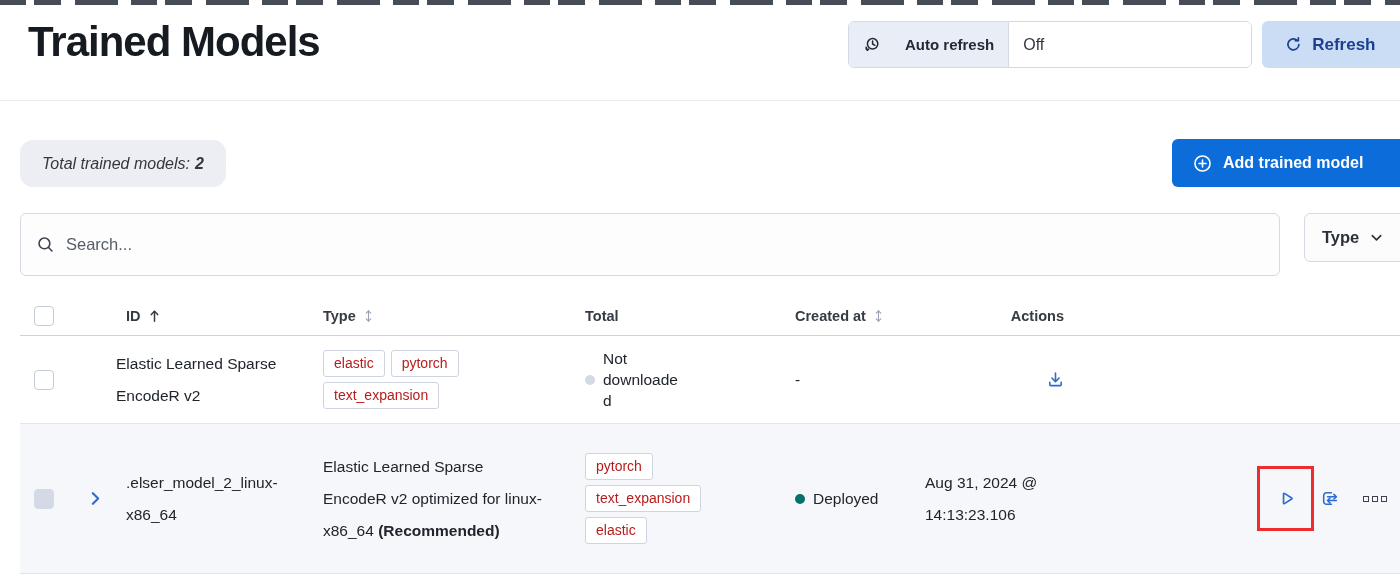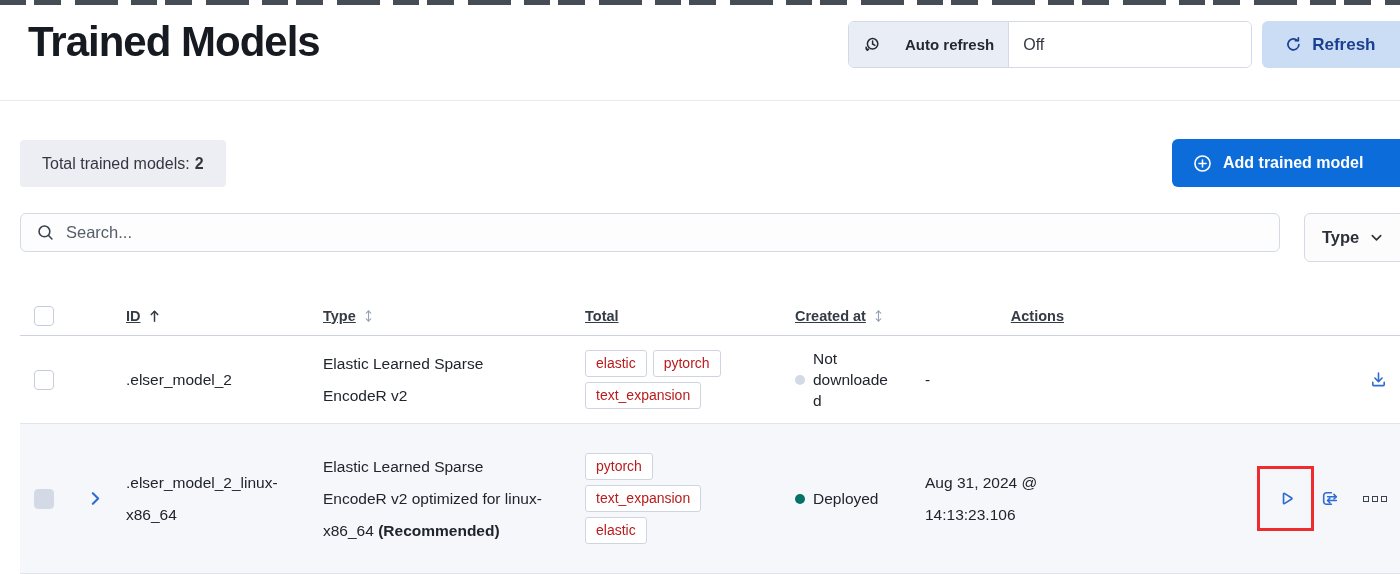--- a/index.html
+++ b/index.html
@@ -24,46 +24,46 @@
     font-size:15px; font-weight:700; color:#232a33; white-space:nowrap; }
   .ar-input { width:242px; border:none; outline:none; font-size:16px; color:#343741;
     padding:0 14px; font-family:inherit; background:#fff; }
   .refresh-btn { display:flex; align-items:center; gap:9px; height:47px; width:170px;
     padding:0 22px; border:none; border-radius:6px; background:var(--refresh-bg,#cbdcf5);
     color:var(--refresh-text,#1c4091); font-size:17px; font-weight:600; font-family:inherit; cursor:pointer; }
 
   .rule { position:absolute; top:100px; left:0; right:0; height:1px; background:#e7eaf0; }
 
   .total-badge { position:absolute; left:20px; top:140px; height:47px; display:flex;
-    align-items:center; padding:0 22px; background:var(--badge-bg,#eceef4); border-radius:4px;
-    font-size:16px; color:#343741; white-space:nowrap; }
+    align-items:center; padding:0 22px; background:var(--badge-bg,#eceef4); border-radius:13px;
+    font-size:16px; color:#343741; white-space:nowrap;font-style:italic; }
   .total-badge b { font-weight:700; margin-left:5px; }
 
   .add-btn { position:absolute; left:1172px; top:139px; height:48px; width:250px;
     display:flex; align-items:center; gap:10px; padding:0 20px; border:none; border-radius:6px;
     background:var(--add-button-bg,#0c6cd9); color:#fff; font-size:16px; font-weight:700;
     font-family:inherit; white-space:nowrap; cursor:pointer; }
 
-  .search-box { position:absolute; left:20px; top:213px; width:1260px; height:39px;
+  .search-box { position:absolute; left:20px; top:213px; width:1260px; height:63px;
     display:flex; align-items:center; gap:11px; padding:0 15px; background:#fdfdfe;
     border:1px solid var(--border,#d3dae6); border-radius:6px; }
   .search-input { flex:1; border:none; outline:none; font-size:16.5px; color:#343741;
     font-family:inherit; background:transparent; }
   .search-input::placeholder { color:#565d69; opacity:1; }
 
   .type-btn { position:absolute; left:1304px; top:213px; width:120px; height:49px;
     display:flex; align-items:center; gap:10px; padding:0 17px; background:#fcfcfd;
     border:1px solid var(--border,#d3dae6); border-radius:6px; font-size:16.5px; font-weight:600;
     color:#2b303a; font-family:inherit; cursor:pointer; }
 
   
   .table { position:absolute; left:20px; top:296px; width:1380px; }
   .t-row { display:grid; grid-template-columns:48px 40px 207px 262px 210px 130px 160px 1fr; }
   .t-head { height:40px; border-bottom:1px solid #ccd3de; }
-  .t-head .cell { font-size:14.5px; font-weight:700; color:var(--header-text,#353b45);text-decoration:underline; }
+  .t-head .cell { font-size:14.5px; font-weight:700; color:var(--header-text,#353b45); }
   .row-1 { height:88px; border-bottom:1px solid #e1e6ed; background:#fff; }
   .row-2 { height:150px; border-bottom:1px solid #dfe4ec; background:var(--row-alt-bg,#f6f7fa); }
   .cell { display:flex; align-items:center; padding-left:8px; font-size:15.5px; color:#20252d; }
   .cell.sel { padding-left:0; }
   .cell.actions { justify-content:flex-end; padding-right:13px; }
 
   .cb { width:20px; height:20px; border:1px solid #c6cdd9; border-radius:4px; background:#fff;
     margin-left:14px; flex:0 0 auto; cursor:pointer; }
   .cb.disabled { background:var(--idle-dot,#d3dae6); border-color:var(--idle-dot,#d3dae6); cursor:default; }
 
@@ -208,23 +208,20 @@
       <div class="cell actions">
         <span>Actions</span>
       </div>
     </div>
 
     <div class="t-row row-1">
       <div class="cell sel">
           <span class="cb"></span>
         </div>
       <div class="cell"></div>
-      <div class="cell id-cell">
-        <span class="id-text">.elser_model_2</span>
-      </div>
       <div class="cell">
         <span class="desc-text"><span>Elastic Learned Sparse EncodeR v2</span> <b></b></span>
       </div>
       <div class="cell">
         <span class="tags">
           <span class="tag">elastic</span>
           <span class="tag">pytorch</span>
           <span class="tag">text_expansion</span>
         </span>
       </div>

